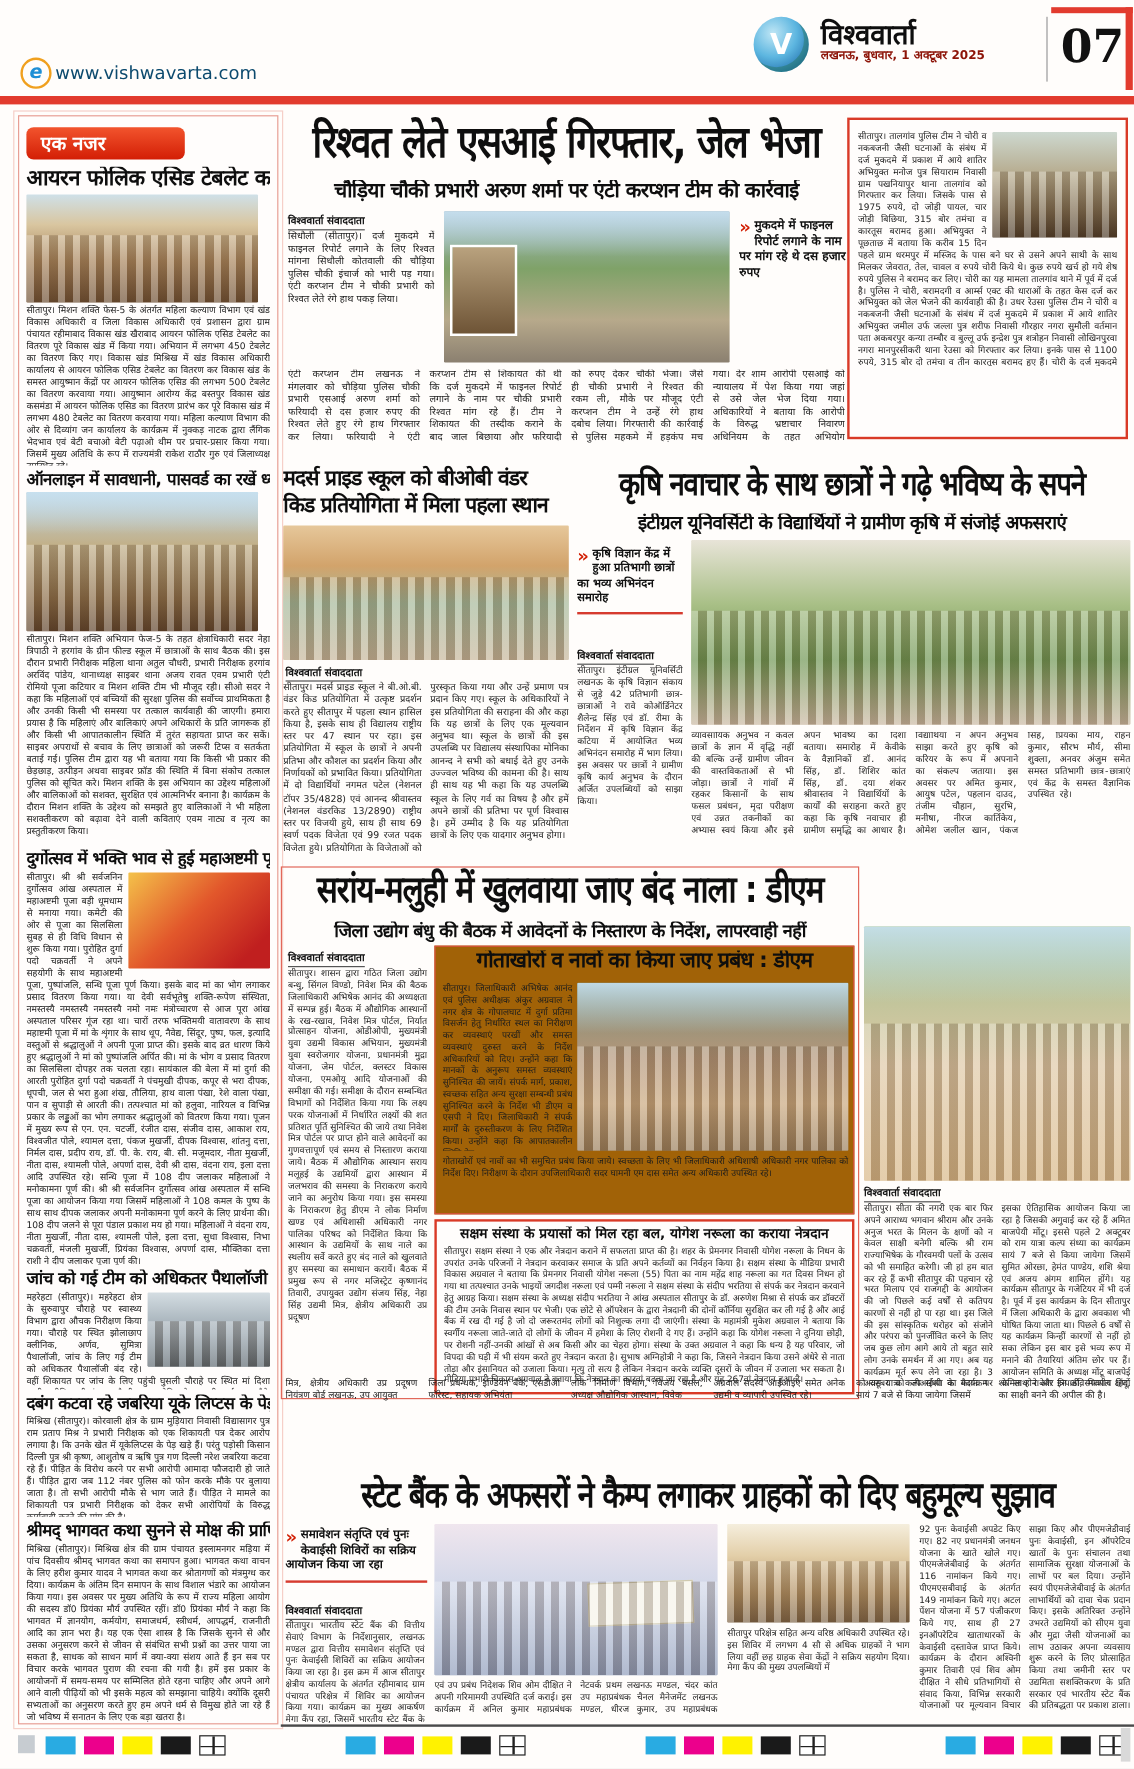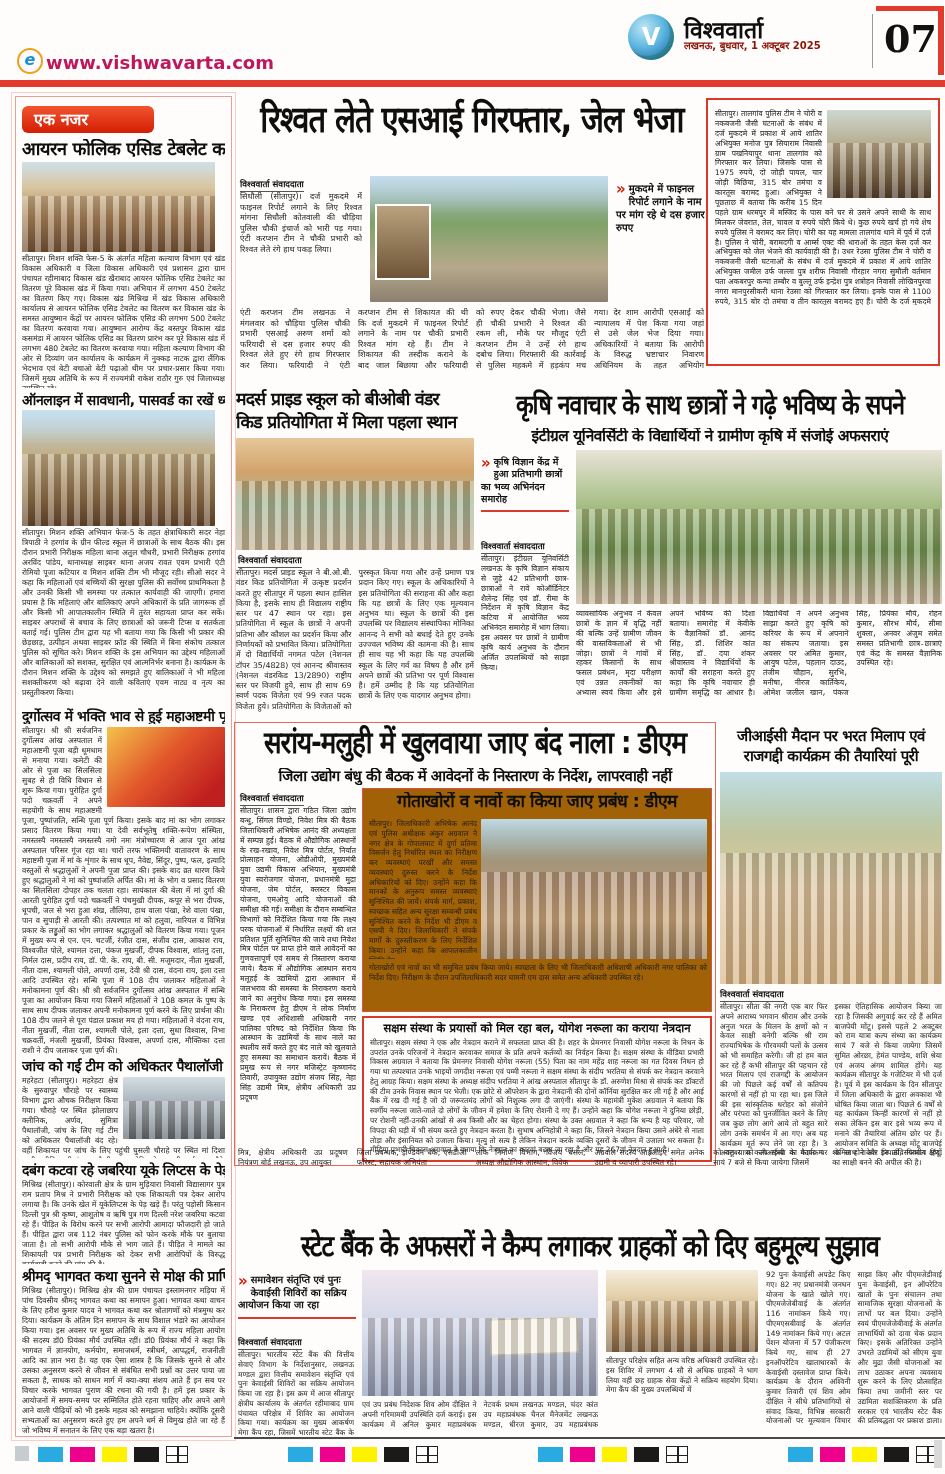--- a/index.html
+++ b/index.html
@@ -53,21 +53,21 @@
   .regmark::after{content:"";position:absolute;top:50%;left:0;right:0;height:1.5px;background:#222;}
   .vline{position:absolute;width:1px;background:#9a9a9a;}
 </style>
 </head>
 <body>
 
 <div class="page">
 
   <div class="abs" style="left:0;top:0;width:945px;height:80px;">
     <span class="abs" style="left:17px;top:48px;width:22px;height:22px;border-radius:50%;border:2px solid #f0a01e;color:#1e8fd5;font-weight:bold;font-style:italic;font-size:16px;line-height:20px;text-align:center;">e</span>
-    <span class="abs" style="left:46px;top:52px;font-size:18px;font-weight:bold;color:#be185d;">www.vishwavarta.com</span>
+    <span class="abs" style="left:46px;top:52px;font-size:15px;font-weight:normal;color:#0c4a6e;">www.vishwavarta.com</span>
     <span class="abs" style="left:628px;top:14px;width:46px;height:46px;border-radius:50%;
                  background:radial-gradient(circle at 35% 30%,#bfe6f5 0%,#5db6e0 45%,#2e7fb8 75%,#1f5e8e 100%);
                  box-shadow:inset -4px -4px 0 rgba(30,110,60,.35);color:#fff;font-weight:bold;font-size:24px;
                  text-align:center;line-height:46px;">V</span>
     <div class="abs hl" style="left:684px;top:18px;font-size:23px;">विश्ववार्ता</div>
     <div class="abs" style="left:684px;top:38px;font-size:10px;font-weight:bold;color:#8d1408;">लखनऊ,  बुधवार, 1 अक्टूबर 2025</div>
     <div class="vline" style="left:872px;top:14px;height:54px;"></div>
     <div class="abs" style="left:876px;top:6px;width:62px;height:64px;border-top:5px solid #e23b2e;border-right:6px solid #e23b2e;"></div>
     <div class="abs" style="left:884px;top:16px;font-family:'DejaVu Serif',serif;font-weight:bold;font-size:38px;color:#111;">07</div>
   </div>
@@ -109,20 +109,21 @@
       <div class="sb-body body-txt" style="height:84px;">मिश्रिख (सीतापुर)। कोरवाली क्षेत्र के ग्राम मुड़ियारा निवासी विद्यासागर पुत्र राम प्रताप मिश्र ने प्रभारी निरीक्षक को एक शिकायती पत्र देकर आरोप लगाया है। कि उनके खेत में यूकेलिप्टस के पेड़ खड़े हैं। परंतु पड़ोसी किसान दिल्ली पुत्र श्री कृष्ण, आशुतोष व ऋषि पुत्र गण दिल्ली नरेश जबरिया कटवा रहे हैं। पीड़ित के विरोध करने पर सभी आरोपी आमादा फौजदारी हो जाते हैं। पीड़ित द्वारा जब 112 नंबर पुलिस को फोन करके मौके पर बुलाया जाता है। तो सभी आरोपी मौके से भाग जाते हैं। पीड़ित ने मामले का शिकायती पत्र प्रभारी निरीक्षक को देकर सभी आरोपियों के विरुद्ध कार्यवाही करने की मांग की है।</div>
     </div>
 
     <div>
       <div class="sb-title">श्रीमद् भागवत कथा सुनने से मोक्ष की प्राप्ति होती</div>
       <div class="sb-body body-txt" style="height:150px;">मिश्रिख (सीतापुर)। मिश्रिख क्षेत्र की ग्राम पंचायत इस्लामनगर मड़िया में पांच दिवसीय श्रीमद् भागवत कथा का समापन हुआ। भागवत कथा वाचन के लिए हरीश कुमार यादव ने भागवत कथा कर श्रोतागणों को मंत्रमुग्ध कर दिया। कार्यक्रम के अंतिम दिन समापन के साथ विशाल भंडारे का आयोजन किया गया। इस अवसर पर मुख्य अतिथि के रूप में राज्य महिला आयोग की सदस्य डॉ0 प्रियंका मौर्य उपस्थित रहीं। डॉ0 प्रियंका मौर्य ने कहा कि भागवत में ज्ञानयोग, कर्मयोग, समाजधर्म, स्त्रीधर्म, आपद्धर्म, राजनीती आदि का ज्ञान भरा है। यह एक ऐसा शास्त्र है कि जिसके सुनने से और उसका अनुसरण करने से जीवन से संबंधित सभी प्रश्नों का उत्तर पाया जा सकता है, साधक को साधन मार्ग में क्या-क्या संशय आते हैं इन सब पर विचार करके भागवत पुराण की रचना की गयी है। हमें इस प्रकार के आयोजनों में समय-समय पर सम्मिलित होते रहना चाहिए और अपने आगे आने वाली पीढ़ियों को भी इसके महत्व को समझाना चाहिये। क्योंकि दूसरी सभ्यताओं का अनुसरण करते हुए हम अपने धर्म से विमुख होते जा रहे हैं जो भविष्य में सनातन के लिए एक बड़ा खतरा है।</div>
     </div>
   </div>
 
   <div class="abs hl condensed center" style="left:238px;top:99px;width:468px;font-size:31px;">रिश्वत लेते एसआई गिरफ्तार, जेल भेजा</div>
+  <div class="abs hl center" style="left:238px;top:150px;width:468px;font-size:17px;letter-spacing:-0.5px;white-space:nowrap;overflow:hidden;">चौड़िया चौकी प्रभारी अरुण शर्मा पर एंटी करप्शन टीम की कार्रवाई</div>
   <span class="abs byline" style="left:240px;top:178px;">विश्ववार्ता संवाददाता</span>
   <div class="abs body-txt" style="left:240px;top:192px;width:122px;height:110px;font-size:8px;">सिधौली (सीतापुर)। दर्ज मुकदमे में फाइनल रिपोर्ट लगाने के लिए रिश्वत मांगना सिधौली कोतवाली की चौड़िया पुलिस चौकी इंचार्ज को भारी पड़ गया। एंटी करप्शन टीम ने चौकी प्रभारी को रिश्वत लेते रंगे हाथ पकड़ लिया।</div>
   <div class="ph ph-street sky" style="left:370px;top:176px;width:238px;height:126px;">
     <span class="inset" style="left:5px;top:28px;width:52px;height:72px;"></span>
   </div>
   <div class="abs" style="left:616px;top:182px;width:90px;">
     <span class="chev">»</span>
     <div class="quote" style="font-size:10px;">मुकदमे में फाइनल रिपोर्ट लगाने के नाम पर मांग रहे थे दस हजार रुपए</div>
   </div>
   <div class="abs body-txt cols4" style="left:240px;top:308px;width:464px;height:70px;font-size:8px;">एंटी करप्शन टीम लखनऊ ने मंगलवार को चौड़िया पुलिस चौकी प्रभारी एसआई अरुण शर्मा को फरियादी से दस हजार रुपए की रिश्वत लेते हुए रंगे हाथ गिरफ्तार कर लिया। फरियादी ने एंटी करप्शन टीम से शिकायत की थी कि दर्ज मुकदमे में फाइनल रिपोर्ट लगाने के नाम पर चौकी प्रभारी रिश्वत मांग रहे हैं। टीम ने शिकायत की तस्दीक कराने के बाद जाल बिछाया और फरियादी को रुपए देकर चौकी भेजा। जैसे ही चौकी प्रभारी ने रिश्वत की रकम ली, मौके पर मौजूद एंटी करप्शन टीम ने उन्हें रंगे हाथ दबोच लिया। गिरफ्तारी की कार्रवाई से पुलिस महकमे में हड़कंप मच गया। देर शाम आरोपी एसआई को न्यायालय में पेश किया गया जहां से उसे जेल भेज दिया गया। अधिकारियों ने बताया कि आरोपी के विरुद्ध भ्रष्टाचार निवारण अधिनियम के तहत अभियोग पंजीकृत कर विधिक कार्यवाही की जा रही है तथा विभागीय जांच के भी आदेश दे दिए गए हैं।</div>
@@ -165,24 +166,20 @@
     <div class="ph ph-walk crowd sky" style="left:118px;top:30px;width:226px;height:140px;"></div>
     <div class="body-txt" style="position:absolute;left:6px;top:30px;width:108px;height:140px;font-size:7.4px;">सीतापुर। जिलाधिकारी अभिषेक आनंद एवं पुलिस अधीक्षक अंकुर अग्रवाल ने नगर क्षेत्र के गोपालघाट में दुर्गा प्रतिमा विसर्जन हेतु निर्धारित स्थल का निरीक्षण कर व्यवस्थाएं परखीं और समस्त व्यवस्थाएं दुरुस्त करने के निर्देश अधिकारियों को दिए। उन्होंने कहा कि मानकों के अनुरूप समस्त व्यवस्थाएं सुनिश्चित की जायें। संपर्क मार्ग, प्रकाश, स्वच्छक सहित अन्य सुरक्षा सम्बन्धी प्रबंध सुनिश्चित करने के निर्देश भी डीएम व एसपी ने दिए। जिलाधिकारी ने संपर्क मार्गों के दुरुस्तीकरण के लिए निर्देशित किया। उन्होंने कहा कि आपातकालीन स्थिति हेतु</div>
     <div class="body-txt" style="position:absolute;left:6px;top:174px;width:338px;height:42px;font-size:7.4px;">गोताखोरों एवं नावों का भी समुचित प्रबंध किया जाये। स्वच्छता के लिए भी जिलाधिकारी अधिशाषी अधिकारी नगर पालिका को निर्देश दिए। निरीक्षण के दौरान उपजिलाधिकारी सदर घामनी एम दास समेत अन्य अधिकारी उपस्थित रहे।</div>
   </div>
 
   <div class="abs boxed" style="left:362px;top:1016px;width:350px;height:146px;padding:4px 6px;background:#fffdfc;">
     <div class="hl center" style="font-size:11.5px;white-space:nowrap;overflow:hidden;">सक्षम संस्था के प्रयासों को मिल रहा बल, योगेश नरूला का कराया नेत्रदान</div>
     <div class="body-txt" style="margin-top:3px;height:118px;font-size:7.4px;">सीतापुर। सक्षम संस्था ने एक और नेत्रदान कराने में सफलता प्राप्त की है। शहर के प्रेमनगर निवासी योगेश नरूला के निधन के उपरांत उनके परिजनों ने नेत्रदान करवाकर समाज के प्रति अपने कर्तव्यों का निर्वहन किया है। सक्षम संस्था के मीडिया प्रभारी विकास अग्रवाल ने बताया कि प्रेमनगर निवासी योगेश नरूला (55) पिता का नाम महेंद्र शाह नरूला का गत दिवस निधन हो गया था तत्पश्चात उनके भाइयों जगदीश नरूला एवं पम्मी नरूला ने सक्षम संस्था के संदीप भरतिया से संपर्क कर नेत्रदान करवाने हेतु आग्रह किया। सक्षम संस्था के अध्यक्ष संदीप भरतिया ने आंख अस्पताल सीतापुर के डॉ. अरुणेश मिश्रा से संपर्क कर डॉक्टरों की टीम उनके निवास स्थान पर भेजी। एक छोटे से ऑपरेशन के द्वारा नेत्रदानी की दोनों कॉर्निया सुरक्षित कर ली गई है और आई बैंक में रख दी गई है जो दो जरूरतमंद लोगों को निशुल्क लगा दी जाएंगी। संस्था के महामंत्री मुकेश अग्रवाल ने बताया कि स्वर्गीय नरूला जाते-जाते दो लोगों के जीवन में हमेशा के लिए रोशनी दे गए हैं। उन्होंने कहा कि योगेश नरूला ने दुनिया छोड़ी, पर रोशनी नहीं-उनकी आंखों से अब किसी और का चेहरा होगा। संस्था के उक्त अग्रवाल ने कहा कि धन्य है यह परिवार, जो विपदा की घड़ी में भी संयम करते हुए नेत्रदान करता है। सुभाष अग्निहोत्री ने कहा कि, जिसने नेत्रदान किया उसने अंधेरे से नाता तोड़ा और इंसानियत को उजाला किया। मृत्यु तो सत्य है लेकिन नेत्रदान करके व्यक्ति दूसरों के जीवन में उजाला भर सकता है। मीडिया प्रभारी विकास अग्रवाल ने बताया कि नेत्रदान का कारवां बढ़ता जा रहा है और यह 267वां नेत्रदान हुआ है।</div>
   </div>
 
-  <div class="abs hl center" style="left:720px;top:726px;width:222px;font-size:15px;letter-spacing:-0.5px;line-height:1.35;white-space:nowrap;overflow:hidden;">
-    <span>जीआईसी मैदान पर भरत मिलाप एवं</span><br>
-    <span>राजगद्दी कार्यक्रम की तैयारियां पूरी</span>
-  </div>
   <div class="ph ph-ground crowd sky" style="left:720px;top:772px;width:222px;height:212px;"></div>
   <span class="abs byline" style="left:720px;top:988px;">विश्ववार्ता संवाददाता</span>
   <div class="abs body-txt cols2" style="left:720px;top:1002px;width:222px;height:162px;font-size:7.4px;">सीतापुर। सीता की नगरी एक बार फिर अपने आराध्य भगवान श्रीराम और उनके अनुज भरत के मिलन के क्षणों को न केवल साक्षी बनेगी बल्कि श्री राम राज्याभिषेक के गौरवमयी पलों के उत्सव को भी समाहित करेगी। जी हां हम बात कर रहे हैं कभी सीतापुर की पहचान रहे भरत मिलाप एवं राजगद्दी के आयोजन की जो पिछले कई वर्षों से कतिपय कारणों से नहीं हो पा रहा था। इस जिले की इस सांस्कृतिक धरोहर को संजोने और परंपरा को पुनर्जीवित करने के लिए जब कुछ लोग आगे आये तो बहुत सारे लोग उनके समर्थन में आ गए। अब यह कार्यक्रम मूर्त रूप लेने जा रहा है। 3 अक्टूबर को जीआईसी के मैदान पर इसका ऐतिहासिक आयोजन किया जा रहा है जिसकी अगुवाई कर रहे हैं अमित बाजपेयी मोंटू। इससे पहले 2 अक्टूबर को राम यात्रा कल्प संध्या का कार्यक्रम सायं 7 बजे से किया जायेगा जिसमें सुमित ओरछा, हेमंत पाण्डेय, शशि श्रेया एवं अजय अंगम शामिल होंगे। यह कार्यक्रम सीतापुर के गजेटियर में भी दर्ज है। पूर्व में इस कार्यक्रम के दिन सीतापुर में जिला अधिकारी के द्वारा अवकाश भी घोषित किया जाता था। पिछले 6 वर्षों से यह कार्यक्रम किन्हीं कारणों से नहीं हो सका लेकिन इस बार इसे भव्य रूप में मनाने की तैयारियां अंतिम छोर पर हैं। आयोजन समिति के अध्यक्ष मोंटू बाजपेई के साथ राकेश त्रिपाठी, पिकाल हिंदू, विश्व वीर गुप्ता, राहुल मिश्रा, अभ्युदय पाण्डेय, राहुल जायसवाल, पारस धवन, प्रदीप शुक्ला, प्रदीप गुप्ता, चंचल श्रीवास्तव, संदीप अवस्थी, आकाश मिश्रा, अमित बाजपेयी आदि प्रमुख रूप से इस कार्यक्रम को सफल संपन्न कराने में अपना विशेष योगदान प्रदान कर रहे हैं। आयोजकों ने आम जनता से इस ऐतिहासिक कार्यक्रम में शामिल होने और इन अविस्मरणीय क्षणों का साक्षी बनने की अपील की है।</div>
 
   <div class="abs" style="left:238px;top:1148px;width:704px;height:40px;display:flex;gap:9px;">
     <div class="body-txt" style="flex:1;">मित्र, क्षेत्रीय अधिकारी उप्र प्रदूषण नियंत्रण बोर्ड लखनऊ, उप आयुक्त</div>
     <div class="body-txt" style="flex:1;">जिला प्रबन्धक, इण्डियन बैंक, एसडीओ फॉरेस्ट, सहायक अभियंता</div>
     <div class="body-txt" style="flex:1;">लोक निर्माण विभाग, विजय बंसल, अध्यक्ष औद्योगिक आस्थान, विवेक</div>
     <div class="body-txt" style="flex:1;">अग्रवाल सदस्य आईआईए समेत अनेक उद्यमी व व्यापारी उपस्थित रहे।</div>
     <div class="body-txt" style="flex:1;">को राम यात्रा कल्प संध्या का कार्यक्रम सायं 7 बजे से किया जायेगा जिसमें</div>

